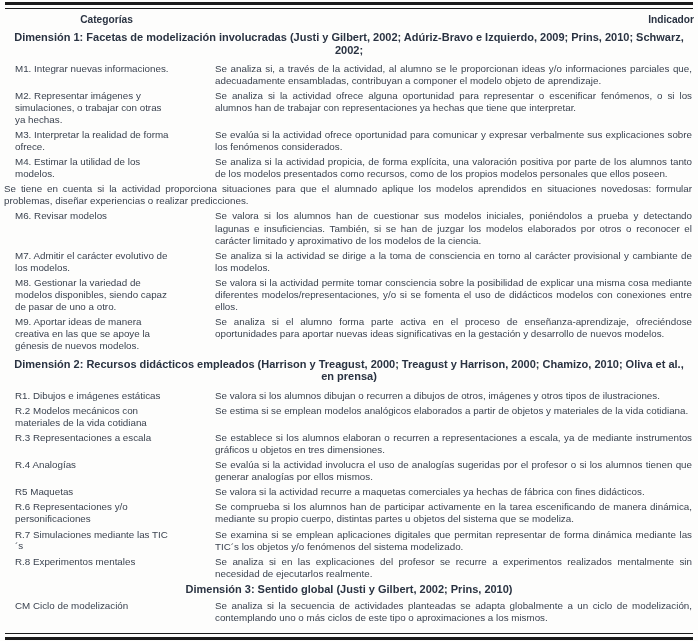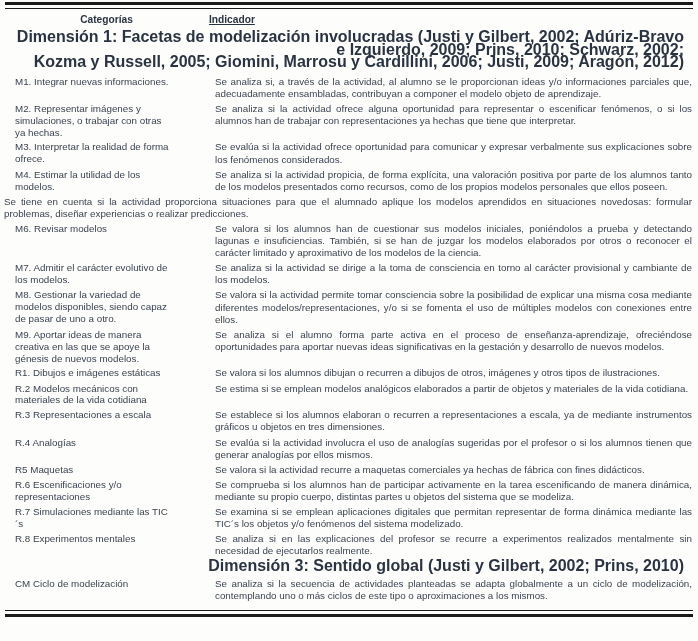--- a/index.html
+++ b/index.html
@@ -27,25 +27,25 @@
   }
   .colhead {
     display: flex;
     font-weight: bold;
     font-size: 10.2px;
     line-height: 13px;
     color: #2a3342;
     padding: 4px 0 3px 0;
   }
   .colhead-left { width: 205px; text-align: center; flex: none; }
-  .colhead-right { flex: 1; text-align: left; text-decoration: underline; }
+  .colhead-right { flex: 1; text-align: right; }
   .sec-title {
     font-weight: bold;
-    text-align: right;
-    font-size: 16px;
+    text-align: center;
+    font-size: 11px;
     line-height: 12.5px;
     color: #2a3342;
   }
   .sec-title.d1 { margin: 2px 10px 7px 10px; }
   .sec-title.d2 { margin: 6px 10px 7px 10px; }
   .sec-title.d3 { margin: 3px 10px 5px 10px; }
   .row {
     display: flex;
     align-items: flex-start;
     margin-bottom: 3px;
@@ -74,21 +74,20 @@
 
   <div class="rule-top"></div>
 
   <div class="colhead">
     <div class="colhead-left">Categorías</div>
     <div class="colhead-right">Indicador</div>
   </div>
 
   <div class="sec-title d1">
     <div>Dimensión 1: Facetas de modelización involucradas (Justi y Gilbert, 2002; Adúriz-Bravo e Izquierdo, 2009; Prins, 2010; Schwarz, 2002;</div>
-    <div>Kozma y Russell, 2005; Giomini, Marrosu y Cardillini, 2006; Justi, 2009; Aragón, 2012)</div>
   </div>
 
   <div class="row">
     <div class="cat">M1. Integrar nuevas informaciones.</div>
     <div class="ind">Se analiza si, a través de la actividad, al alumno se le proporcionan ideas y/o informaciones parciales que, adecuadamente ensambladas, contribuyan a componer el modelo objeto de aprendizaje.</div>
   </div>
   <div class="row">
     <div class="cat">M2. Representar imágenes y simulaciones, o trabajar con otras ya hechas.</div>
     <div class="ind">Se analiza si la actividad ofrece alguna oportunidad para representar o escenificar fenómenos, o si los alumnos han de trabajar con representaciones ya hechas que tiene que interpretar.</div>
   </div>
@@ -106,27 +105,28 @@
   <div class="row">
     <div class="cat">M6. Revisar modelos</div>
     <div class="ind">Se valora si los alumnos han de cuestionar sus modelos iniciales, poniéndolos a prueba y detectando lagunas e insuficiencias. También, si se han de juzgar los modelos elaborados por otros o reconocer el carácter limitado y aproximativo de los modelos de la ciencia.</div>
   </div>
   <div class="row">
     <div class="cat">M7. Admitir el carácter evolutivo de los modelos.</div>
     <div class="ind">Se analiza si la actividad se dirige a la toma de consciencia en torno al carácter provisional y cambiante de los modelos.</div>
   </div>
   <div class="row">
     <div class="cat">M8. Gestionar la variedad de modelos disponibles, siendo capaz de pasar de uno a otro.</div>
-    <div class="ind">Se valora si la actividad permite tomar consciencia sobre la posibilidad de explicar una misma cosa mediante diferentes modelos/representaciones, y/o si se fomenta el uso de múltiples modelos con conexiones entre ellos.</div>
+    <div class="ind">Se valora si la actividad permite tomar consciencia sobre la posibilidad de explicar una misma cosa mediante diferentes modelos/representaciones, y/o si se fomenta el uso de didácticos modelos con conexiones entre ellos.</div>
   </div>
   <div class="row">
     <div class="cat">M9. Aportar ideas de manera creativa en las que se apoye la génesis de nuevos modelos.</div>
     <div class="ind">Se analiza si el alumno forma parte activa en el proceso de enseñanza-aprendizaje, ofreciéndose oportunidades para aportar nuevas ideas significativas en la gestación y desarrollo de nuevos modelos.</div>
   </div>
 
+  <div class="sec-title d2">Dimensión 2: Recursos didácticos empleados  (Harrison y Treagust, 2000; Treagust y Harrison, 2000; Chamizo, 2010; Oliva et al., en prensa)</div>
 
   <div class="row">
     <div class="cat">R1. Dibujos e imágenes estáticas</div>
     <div class="ind">Se valora si los alumnos dibujan o recurren a dibujos de otros, imágenes y otros tipos de ilustraciones.</div>
   </div>
   <div class="row">
     <div class="cat">R.2 Modelos mecánicos con materiales de la vida cotidiana</div>
     <div class="ind">Se estima si se emplean modelos analógicos elaborados a partir de objetos y materiales de la vida cotidiana.</div>
   </div>
   <div class="row">
@@ -135,21 +135,21 @@
   </div>
   <div class="row">
     <div class="cat">R.4 Analogías</div>
     <div class="ind">Se evalúa si la actividad involucra el uso de analogías sugeridas por el profesor o si los alumnos tienen que generar analogías por ellos mismos.</div>
   </div>
   <div class="row">
     <div class="cat">R5 Maquetas</div>
     <div class="ind">Se valora si la actividad recurre a maquetas comerciales ya hechas de fábrica con fines didácticos.</div>
   </div>
   <div class="row">
-    <div class="cat">R.6 Escenificaciones y/o representaciones</div>
+    <div class="cat">R.6 Representaciones y/o personificaciones</div>
     <div class="ind">Se comprueba si los alumnos han de participar activamente en la tarea escenificando de manera dinámica, mediante su propio cuerpo, distintas partes u objetos del sistema que se modeliza.</div>
   </div>
   <div class="row">
     <div class="cat">R.7 Simulaciones mediante las TIC´s</div>
     <div class="ind">Se examina si se emplean aplicaciones digitales que permitan representar de forma dinámica mediante las TIC´s los objetos y/o fenómenos del sistema modelizado.</div>
   </div>
   <div class="row">
     <div class="cat">R.8 Experimentos mentales</div>
     <div class="ind">Se analiza si en las explicaciones del profesor se recurre a experimentos realizados mentalmente sin necesidad de ejecutarlos realmente.</div>
   </div>

